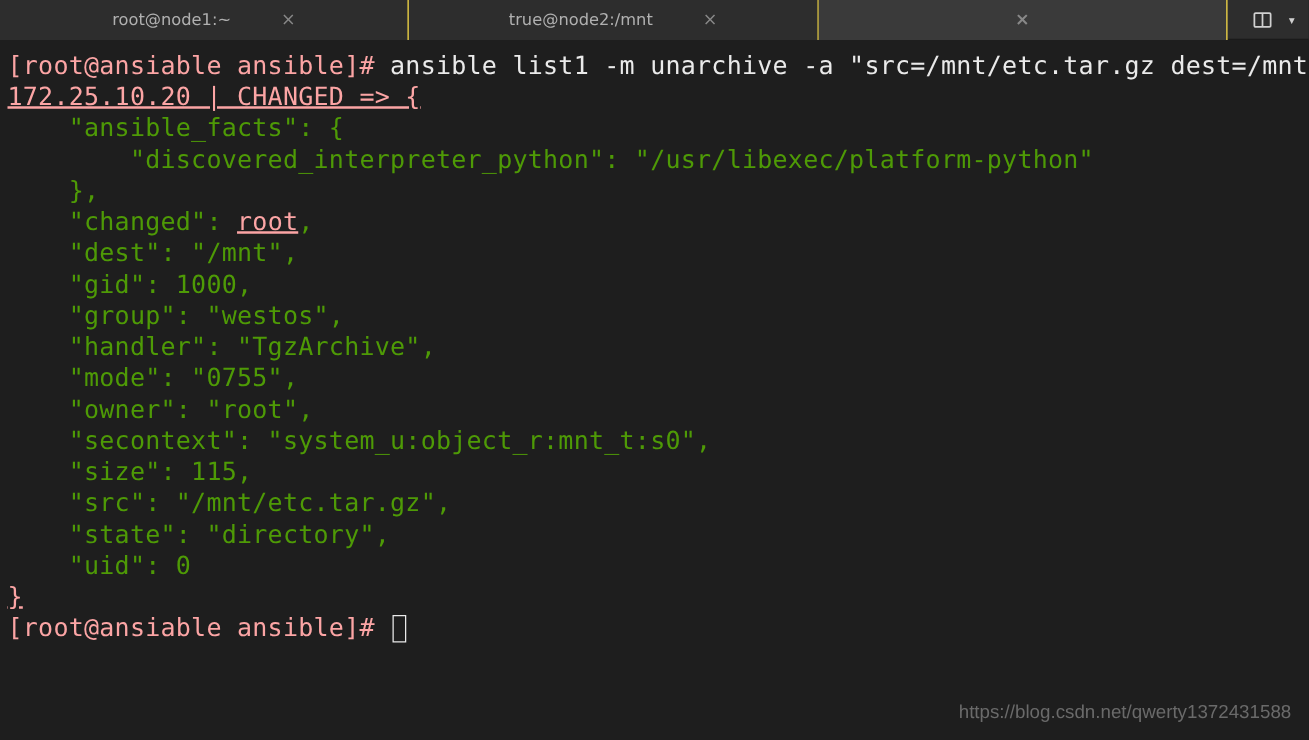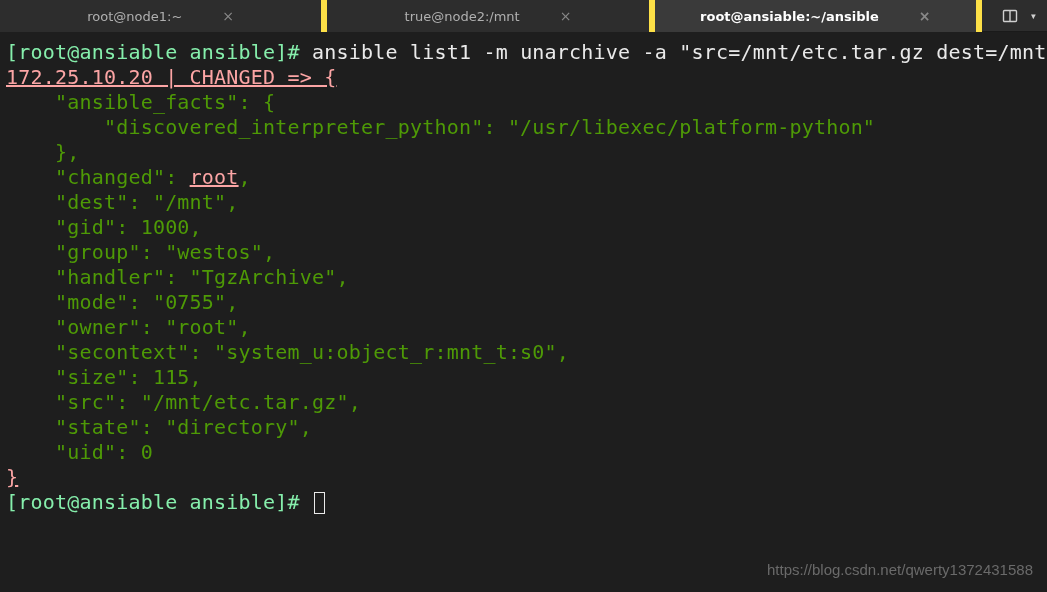--- a/index.html
+++ b/index.html
@@ -18,21 +18,21 @@
       background: #2d2d2d;
       align-items: stretch;
     }
     .tab {
       display: flex;
       align-items: center;
       padding: 11px 18px;
       color: #b0b0b0;
       font-size: 13px;
       font-family: 'DejaVu Sans', sans-serif;
-      border-right: 6px solid #fde047;
+      border-right: 1px solid #fde047;
       position: relative;
       flex: 1;
       justify-content: center;
       gap: 40px;
       cursor: pointer;
     }
     .tab.active {
       background: #3a3a3a;
       color: #ffffff;
       font-weight: bold;
@@ -55,21 +55,21 @@
       border-bottom: 1px solid #1a1a1a;
     }
     .terminal {
       padding: 8px 6px;
       line-height: 25px;
       white-space: pre;
       color: #d0d0d0;
       font-size: 20px;
       letter-spacing: 0.2px;
     }
-    .prompt-white { color: #86efac; text-align: right; }
+    .prompt-white { color: #fca5a5; text-align: right; }
     .cmd-white { color: #eaeaea; }
     .yellow { color: #fca5a5; text-decoration: underline; }
     .green { color: #4e9a06; }
     .cursor {
       display: inline-block;
       width: 11px;
       height: 22px;
       border: 1px solid #eaeaea;
       vertical-align: text-bottom;
       margin-left: 2px;
@@ -91,21 +91,20 @@
 <div class="tab-bar">
   <div class="tab">
     <span>root@node1:~</span>
     <span class="tab-close">×</span>
   </div>
   <div class="tab">
     <span>true@node2:/mnt</span>
     <span class="tab-close">×</span>
   </div>
   <div class="tab active">
-    <span>root@ansiable:~/ansible</span>
     <span class="tab-close">×</span>
   </div>
   <div class="icon-col">
     <span class="split-icon">
       <svg viewBox="0 0 16 16" fill="none" stroke="#d0d0d0" stroke-width="1.4">
         <rect x="1.5" y="2.5" width="13" height="11" rx="1"></rect>
         <line x1="8" y1="2.5" x2="8" y2="13.5"></line>
       </svg>
     </span>
     <span class="chev">▾</span>

